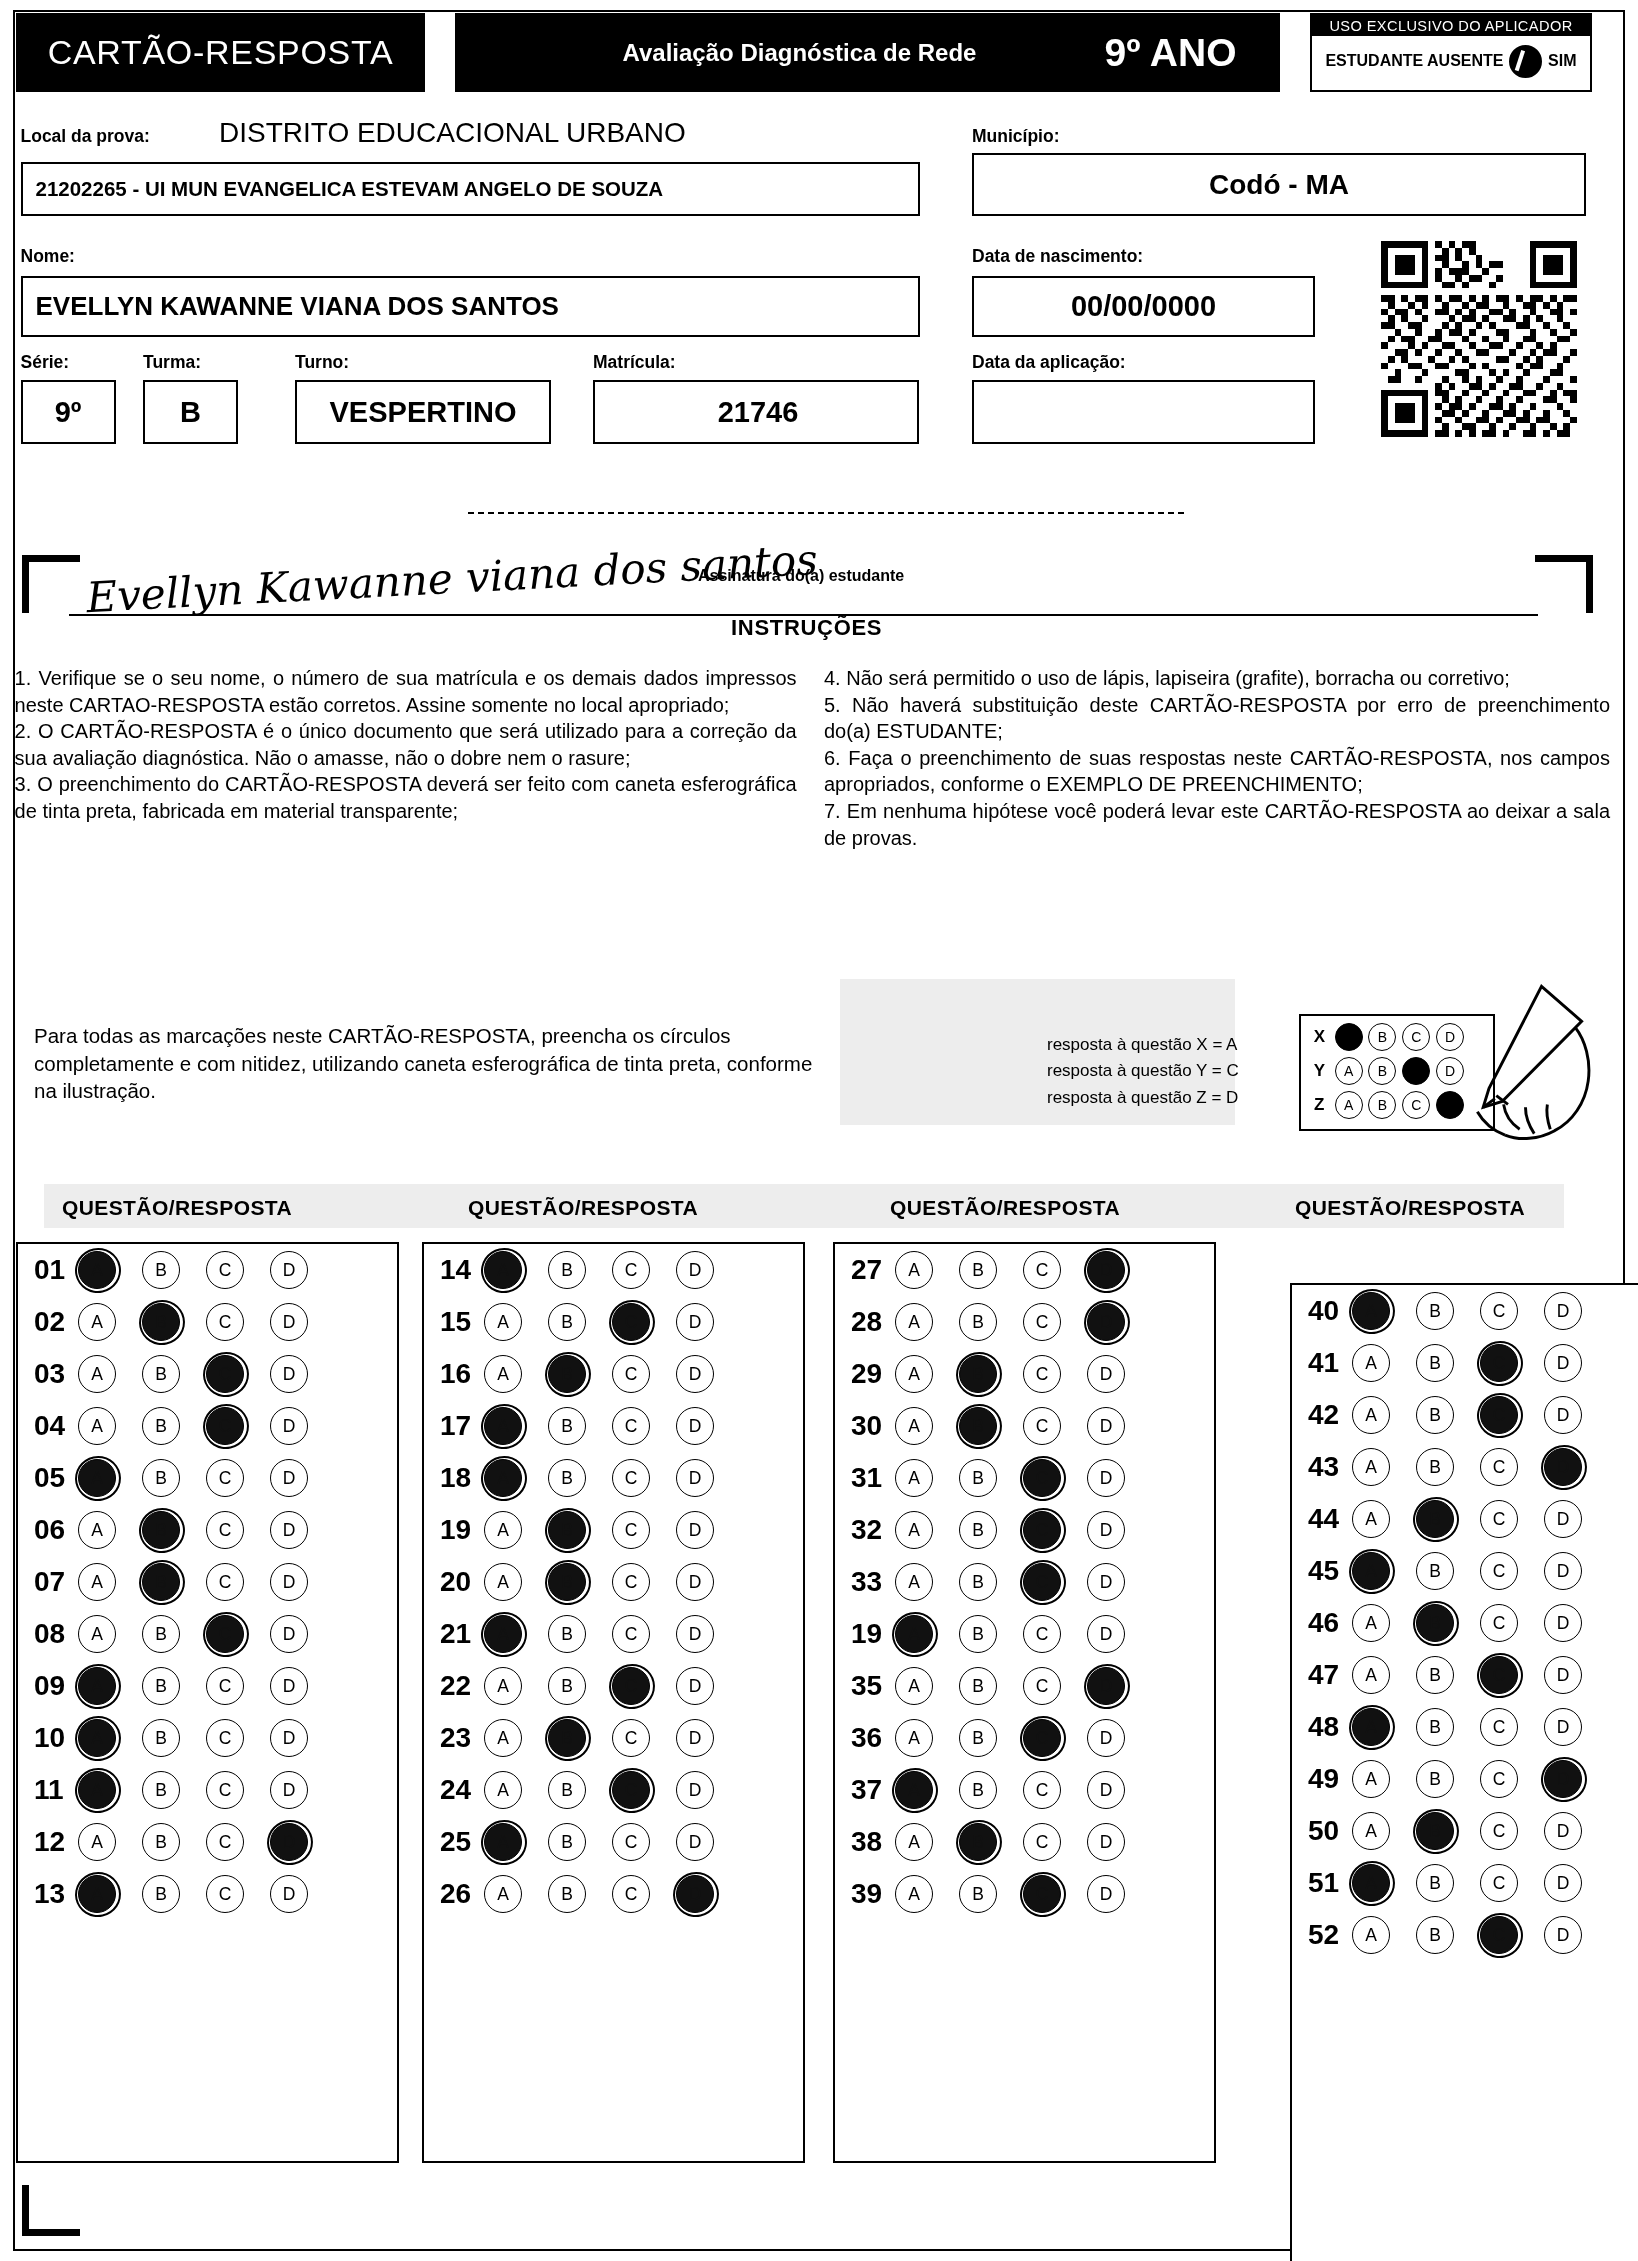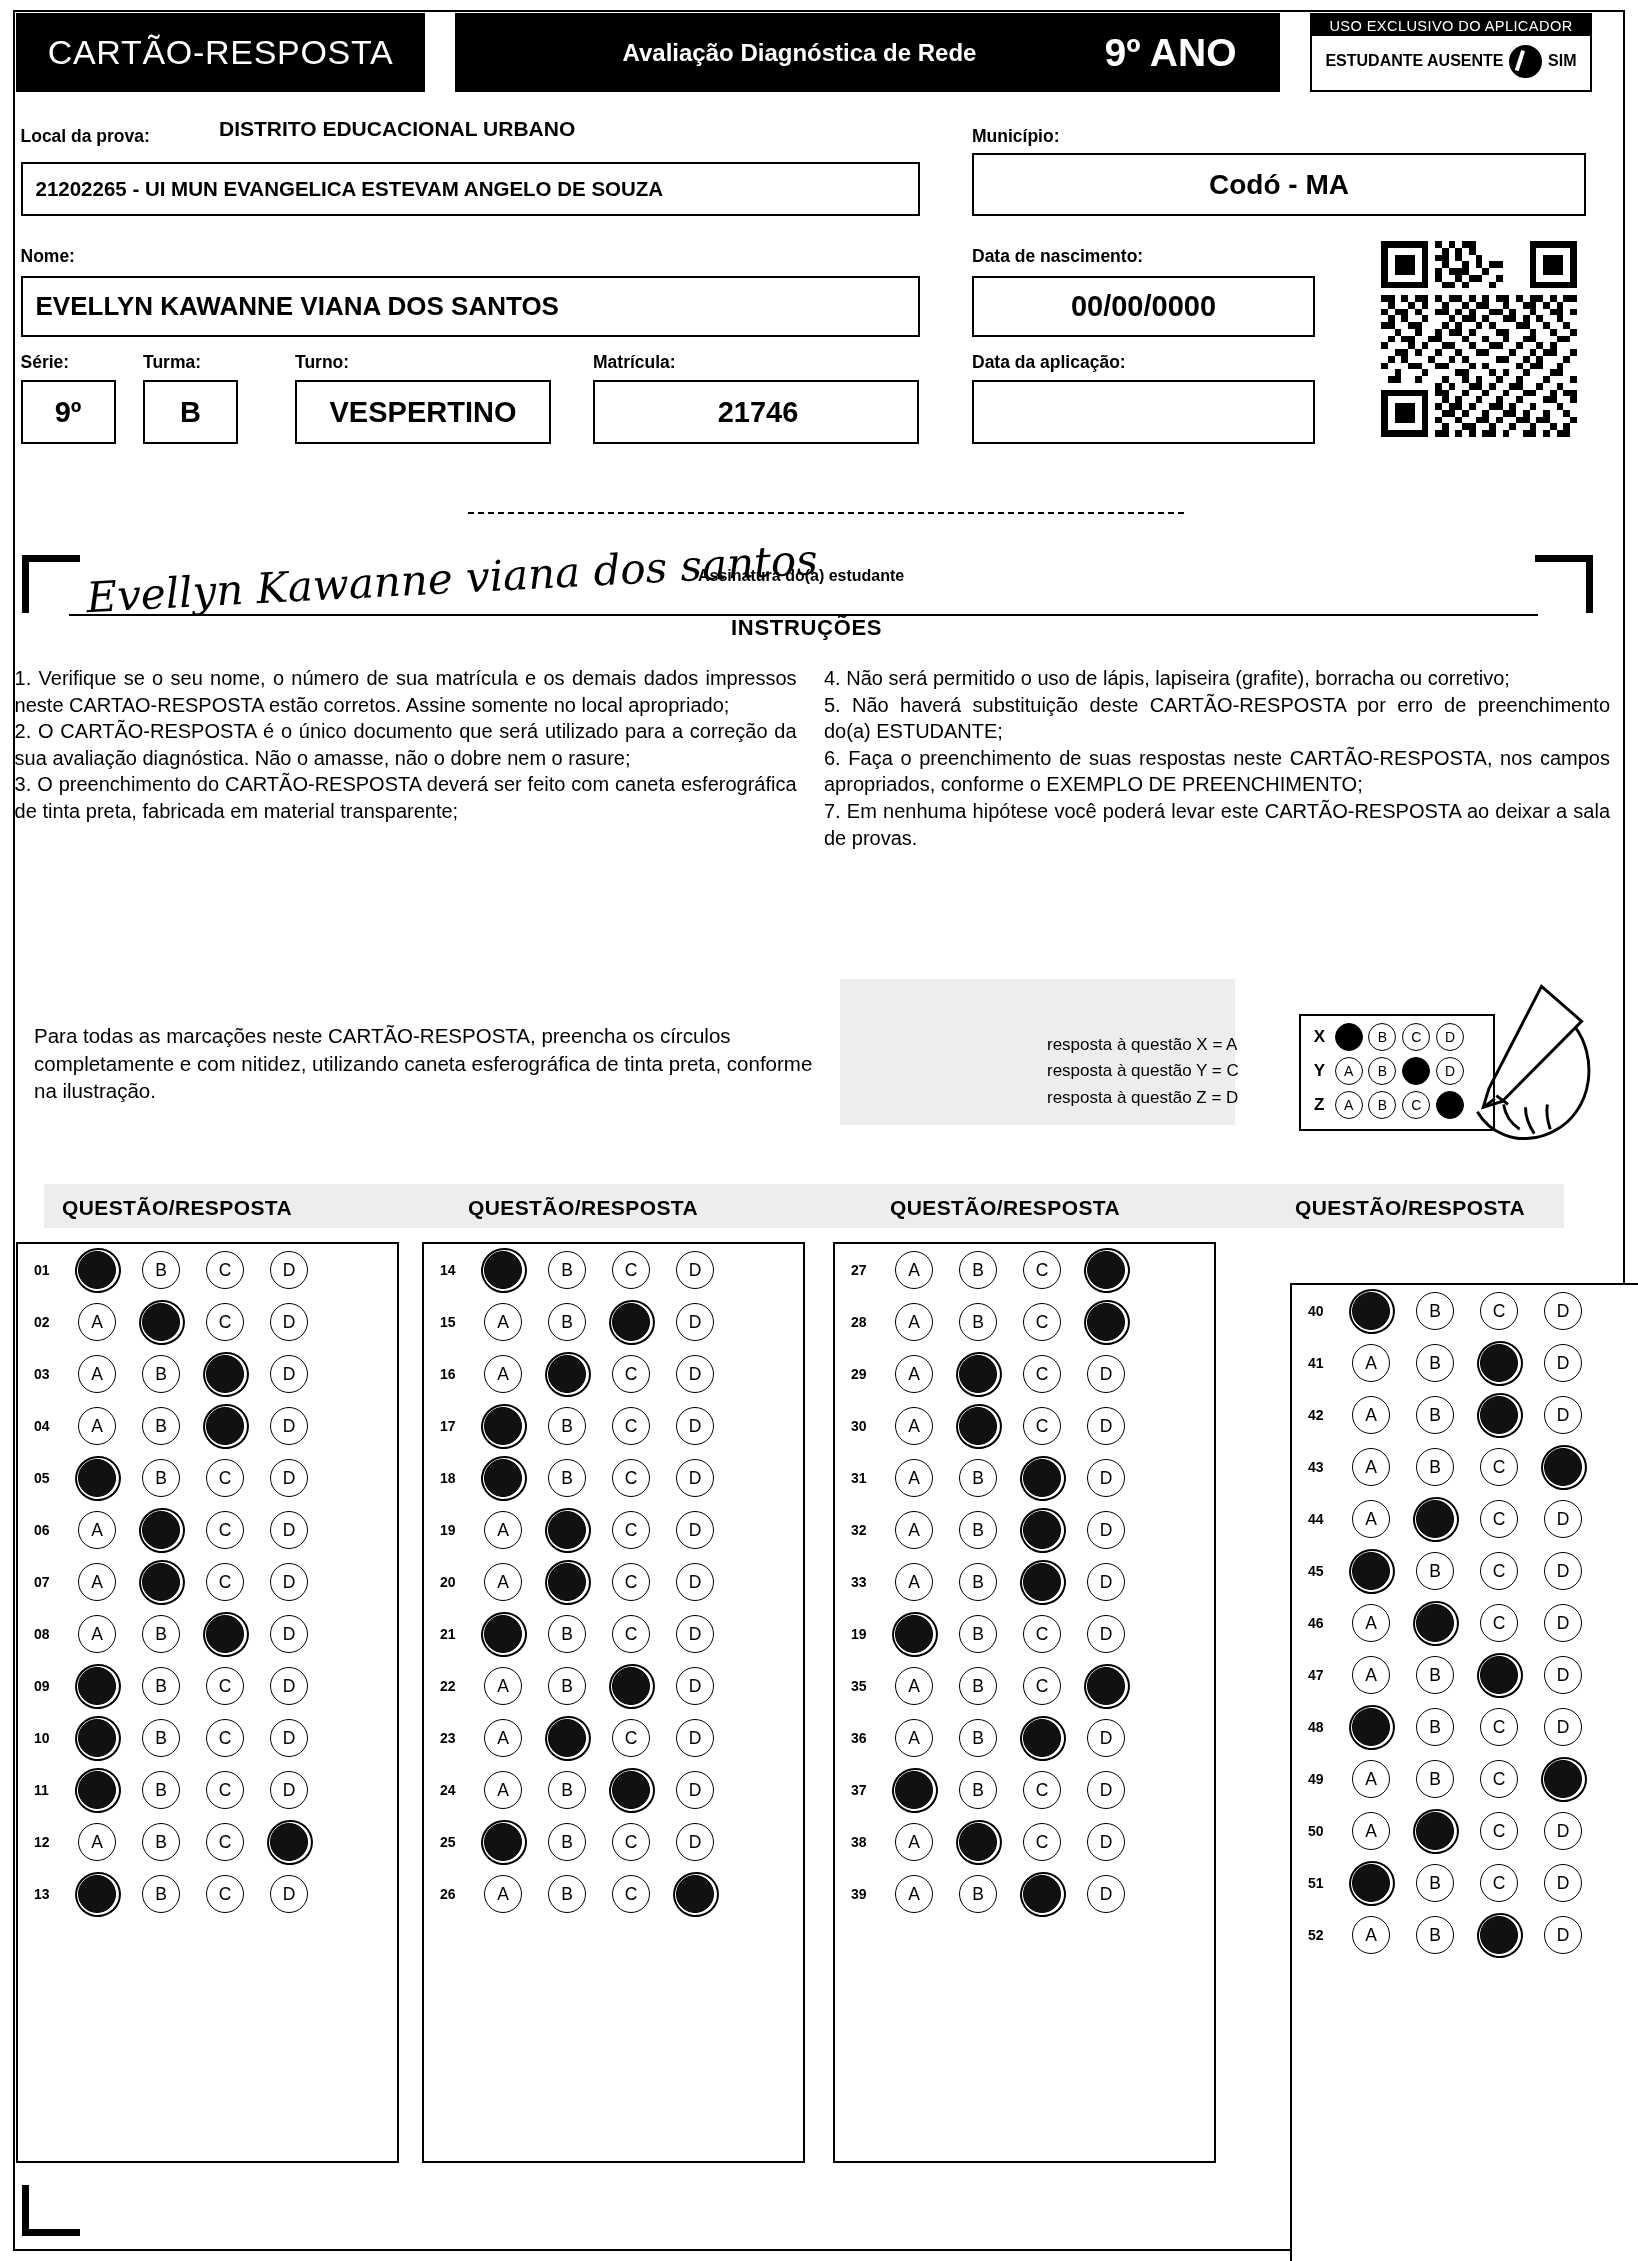--- a/index.html
+++ b/index.html
@@ -40,21 +40,21 @@
   .ex-ans{position:absolute;font-size:17px;line-height:1.55;}
   .ex-grid{position:absolute;border:2.2px solid #000;box-sizing:border-box;}
   .ex-row{display:flex;align-items:center;height:34px;}
   .ex-rl{width:25px;text-align:center;font-size:17px;font-weight:bold;}
   .bub{width:28px;height:28px;border:1.5px solid #000;border-radius:50%;display:inline-flex;align-items:center;justify-content:center;font-size:14px;margin:0 2.9px;box-sizing:border-box;}
   .bub.filled{background:#000;color:#000;}
 
   .colhdr{position:absolute;font-size:21px;font-weight:bold;letter-spacing:0.4px;}
   .qcol{position:absolute;border:2.2px solid #000;box-sizing:border-box;background:#fff;}
   .qrow{display:flex;align-items:center;height:52px;padding-left:16px;}
-  .qnum{width:44px;font-size:14px;font-weight:bold;}
+  .qnum{width:44px;font-size:28px;font-weight:bold;}
   .opt{width:38px;height:38px;border:1.8px solid #000;border-radius:50%;display:flex;align-items:center;justify-content:center;font-size:17.5px;margin-right:26px;box-sizing:border-box;position:relative;}
   .opt.mk{background:#111;color:#111;border-color:#000;}
   .opt.mk:before{content:"";position:absolute;left:-4.4px;top:-3.7px;width:42px;height:41px;border:2.2px solid #000;border-radius:50%;transform:rotate(-12deg);}
   .noise{position:absolute;opacity:.07;background:#000;}
 </style>
 </head>
 <body>
 
 <div class="page">
   <div class="sheet"></div>
@@ -76,21 +76,21 @@
       <div class="uso-top">USO EXCLUSIVO DO APLICADOR</div>
       <div class="uso-bot">
         <span>ESTUDANTE AUSENTE</span>
         <span class="uso-circle"></span>
         <span>SIM</span>
       </div>
     </div>
   </div>
 
   <div class="abs lbl" style="left:20.5px;top:126px;">Local da prova:</div>
-  <div class="abs" style="left:219px;top:117px;font-size:21px;font-weight:bold;">DISTRITO EDUCACIONAL URBANO</div>
+  <div class="abs" style="left:219px;top:117px;font-size:28px;font-weight:normal;">DISTRITO EDUCACIONAL URBANO</div>
   <div class="abs fld" style="left:20.5px;top:162px;width:899px;height:54px;font-size:20.5px;">21202265 - UI MUN EVANGELICA ESTEVAM ANGELO DE SOUZA</div>
 
   <div class="abs lbl" style="left:972px;top:126px;">Município:</div>
   <div class="abs fld" style="left:972px;top:153px;width:614px;height:63px;font-size:28px;justify-content:center;padding-left:0;">Codó - MA</div>
 
   <div class="abs lbl" style="left:20.5px;top:246px;">Nome:</div>
   <div class="abs fld" style="left:20.5px;top:276px;width:899px;height:61px;font-size:26px;">EVELLYN KAWANNE VIANA DOS SANTOS</div>
 
   <div class="abs lbl" style="left:972px;top:246px;">Data de nascimento:</div>
   <div class="abs fld" style="left:972px;top:276px;width:343px;height:61px;font-size:29px;justify-content:center;padding-left:0;">00/00/0000</div>

